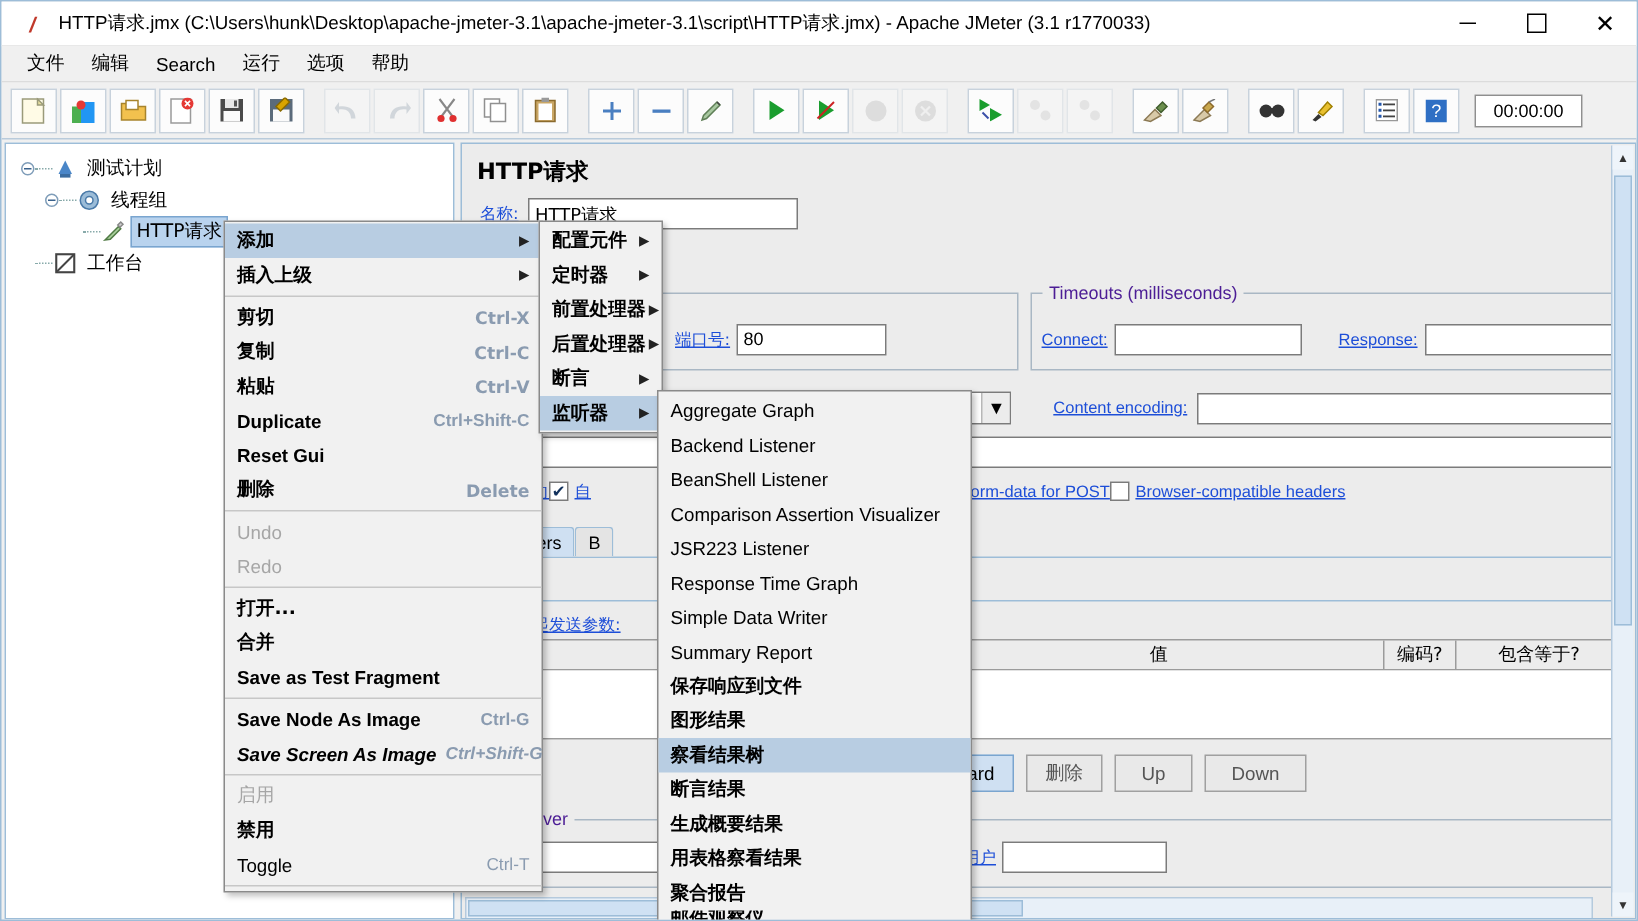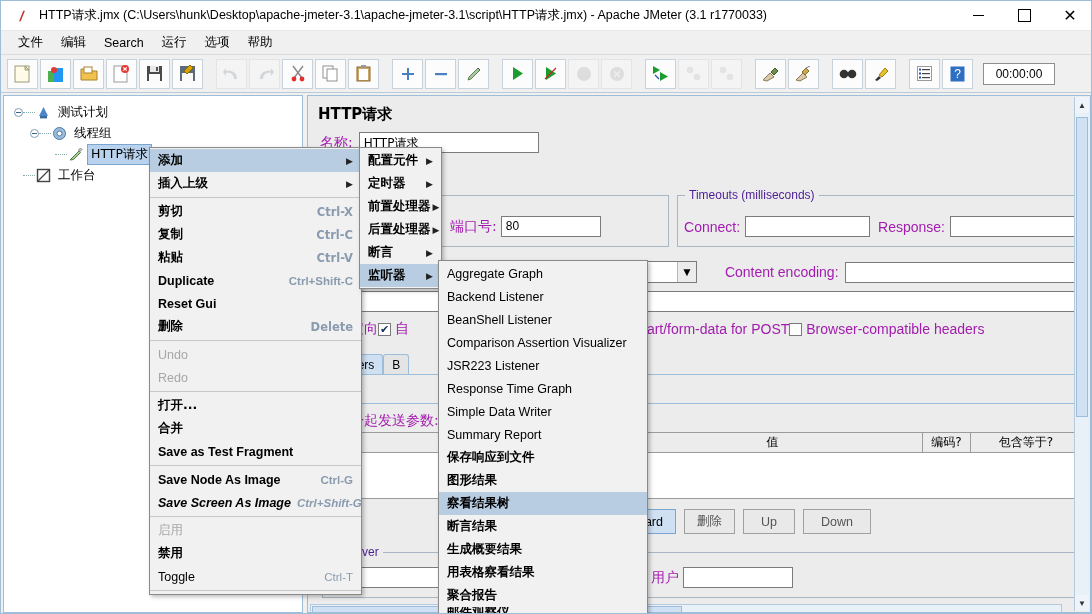--- a/index.html
+++ b/index.html
@@ -91,21 +91,21 @@
             display: inline-block; position: relative; }
   .handle::after { content: ""; position: absolute; left: 1px; top: 3px; width: 5px; height: 1px; background: #39618c; }
 
   .right-panel {
     position: absolute; left: 306px; top: 94px; width: 784px; height: 518px;
     background: #ececec; border: 1px solid #9dbdd8; overflow: hidden;
   }
   .rp-title { font-size: 15px; font-weight: bold; padding: 9px 0 6px 10px; color: #000; background:#ececec; }
 
   .row { display: flex; align-items: center; padding: 2px 8px; }
-  .lab { font-size: 14px; color: #a21caf; white-space: nowrap; }
+  .lab { font-size: 11px; color: #1d4ed8; white-space: nowrap; text-decoration: underline; }
   .txt {
     background: #fff; border: 1px solid #7b7b7b; height: 21px;
     font-size: 12px; padding: 2px 4px; color: #000; font-family: "Liberation Sans", sans-serif;
   }
   .grp {
     border: 1px solid #a9b7c4; margin: 2px 6px; padding: 8px 6px 6px 6px;
     position: relative; background: #ececec;
   }
   .grp > .glab {
     position: absolute; top: -8px; left: 7px; background: #ececec;
@@ -443,21 +443,21 @@
           <span class="lab cjk" style="margin-left:8px;">端口号:</span>
           <div class="txt" style="width:100px;margin-left:4px;">80</div>
         </div>
       </div>
 
       <div class="grp" style="flex:1;margin:14px 2px 0 8px;height:52px;">
         <span class="glab">Timeouts (milliseconds)</span>
         <div style="display:flex;align-items:center;margin-top:12px;">
           <span class="lab">Connect:</span>
           <div class="txt" style="width:125px;margin-left:5px;"></div>
-          <span class="lab" style="margin-left:8px;">Response:</span>
+          <span class="lab" style="margin-left:24px;">Response:</span>
           <div class="txt" style="width:125px;margin-left:5px;"></div>
         </div>
       </div>
     </div>
 
     <div style="display:flex;align-items:center;padding:14px 8px 0 8px;">
       <span class="lab">ementation:</span>
       <div class="combo" style="width:95px;margin-left:6px;">
         <span></span>
         <span class="arrow">▼</span>

